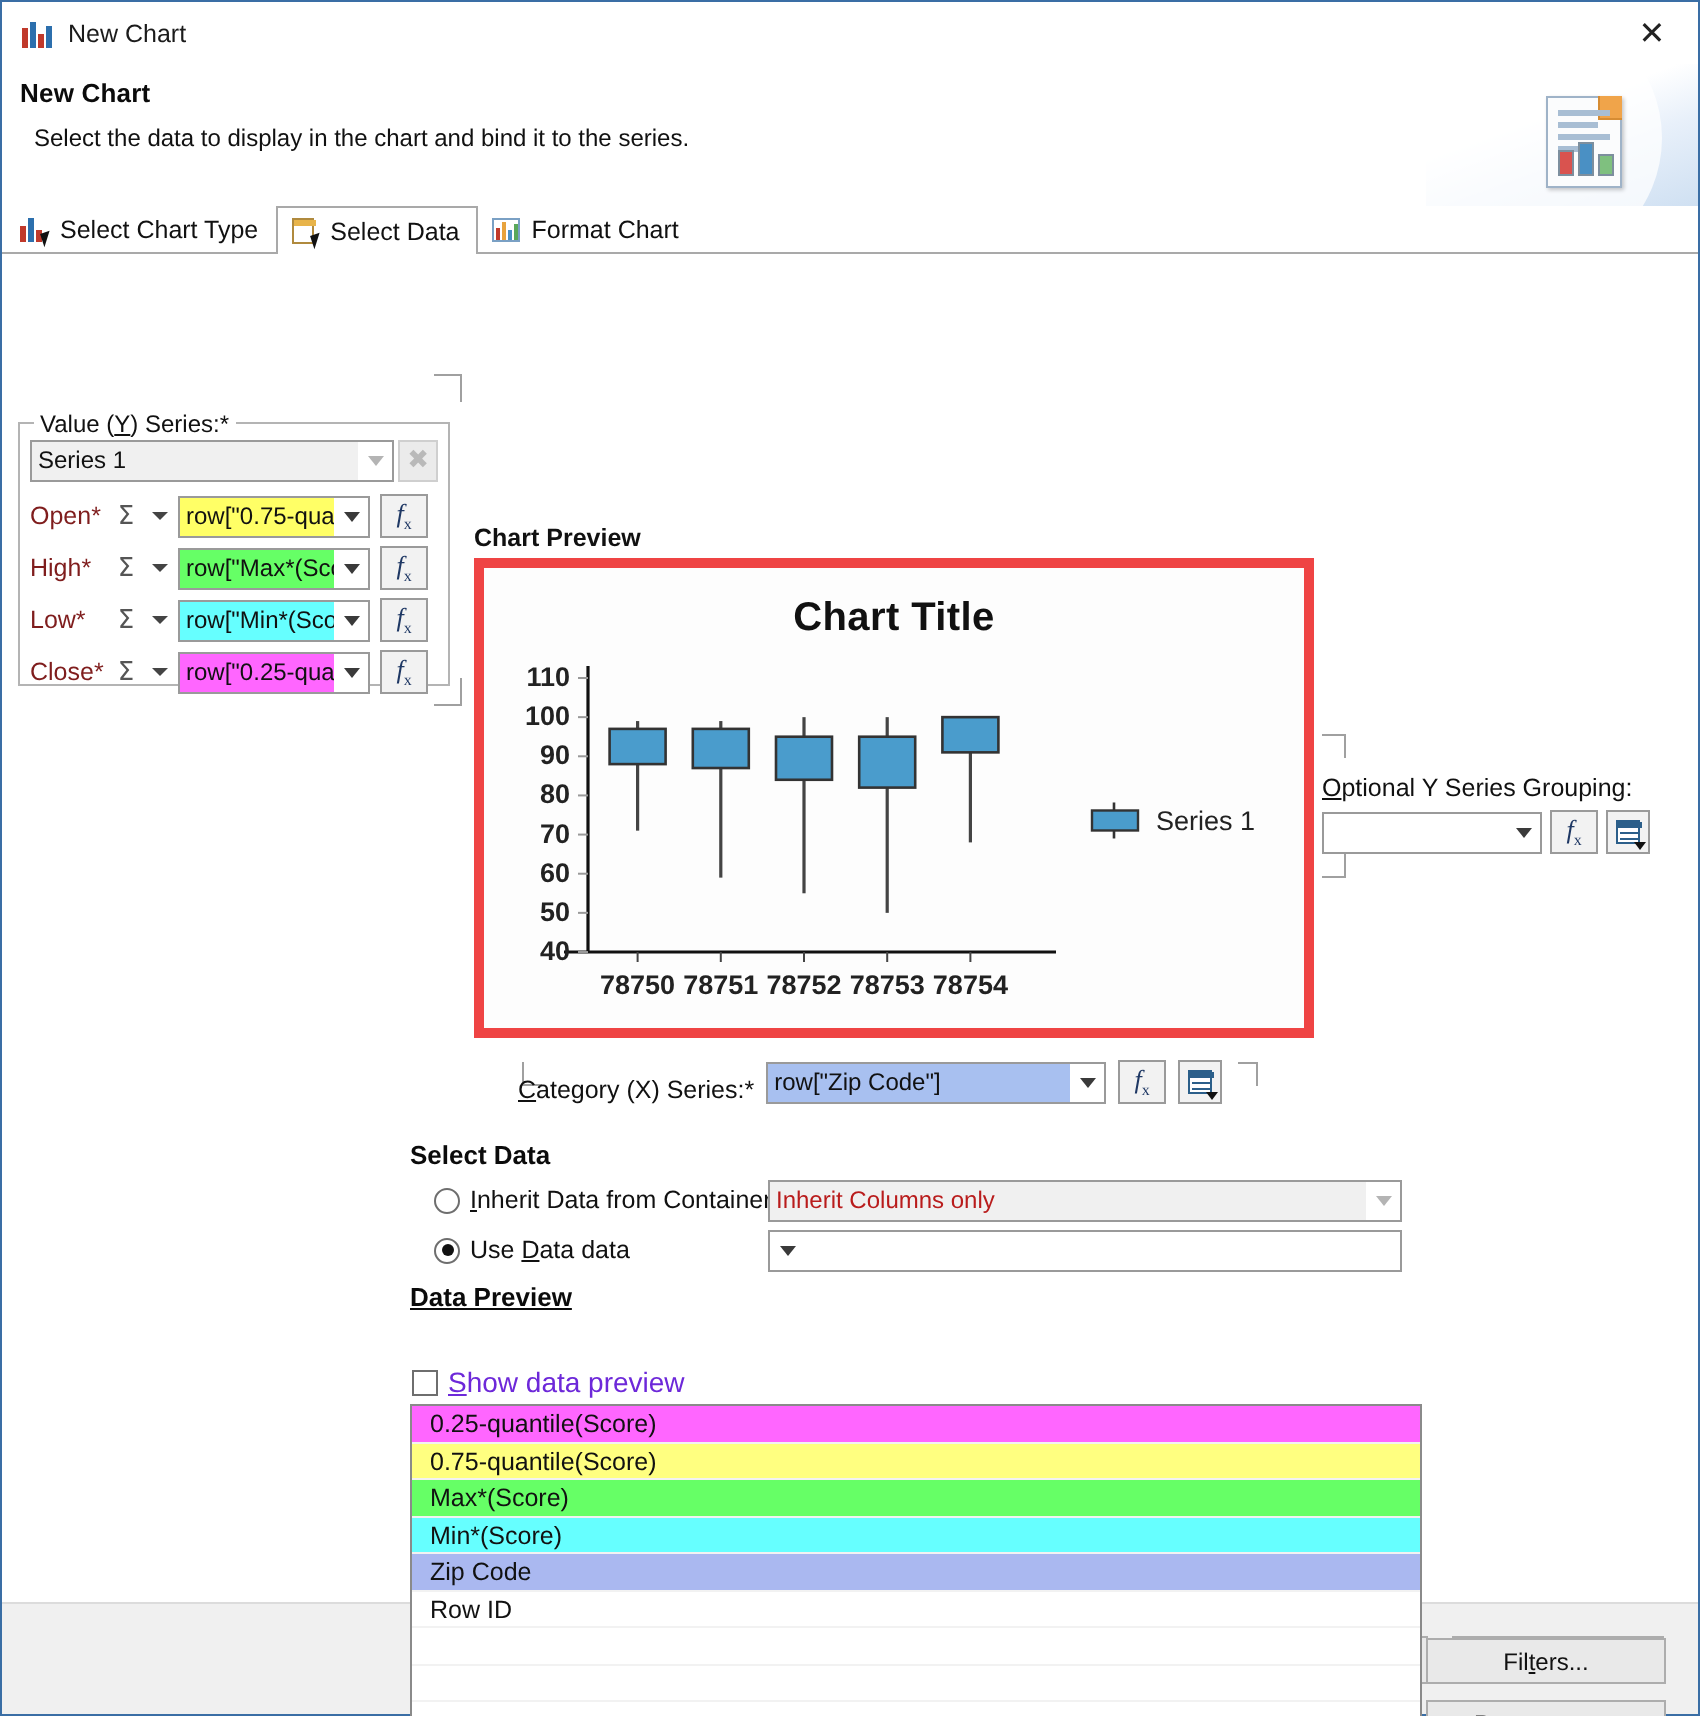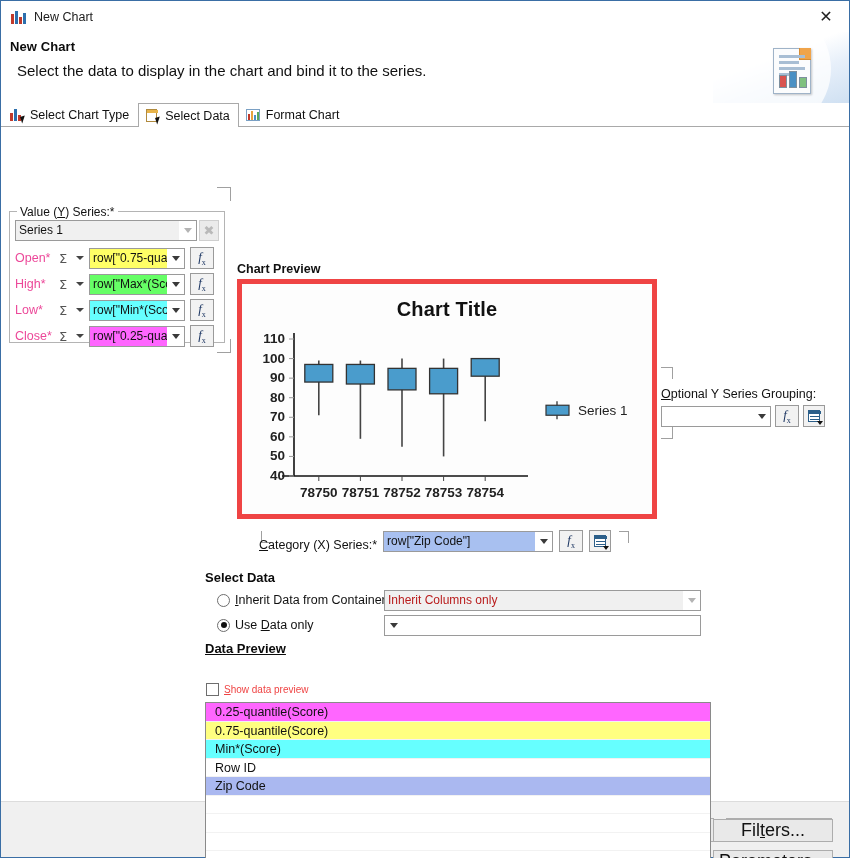--- a/index.html
+++ b/index.html
@@ -43,21 +43,21 @@
 
   
   .header {
     position:relative;
     height:71px; min-height:71px;
     background:#ffffff;
     padding:7px 0 0 9px;
     overflow:hidden;
   }
   .header .h-title { font-size:13px; font-weight:bold; color:#0b0b0b; letter-spacing:.1px; }
-  .header .h-sub { font-size:15px; color:#111; margin-top:8px; margin-left:7px; }
+  .header .h-sub { font-size:12px; color:#111; margin-top:8px; margin-left:7px; }
   .header .h-deco {
     position:absolute; right:0; top:0; width:136px; height:71px;
     background:linear-gradient(160deg,#ffffff 0%,#ffffff 38%,#e8f0fa 62%,#cfe0f2 100%);
   }
   .header .h-deco:after{
     content:""; position:absolute; left:-12px; top:-28px; width:130px; height:130px;
     border-radius:50%; background:rgba(255,255,255,.75);
   }
   .doc-icon {
     position:absolute; right:38px; top:38px; width:38px; height:46px;
@@ -127,21 +127,21 @@
   .ygroup { position:absolute; left:8px; top:78px; width:208px; height:138px; }
   .ygroup .gbox {
     position:absolute; left:0; top:6px; width:216px; height:132px;
     border:1px solid #b4b4b4; border-radius:0;
   }
   .ygroup .glabel {
     position:absolute; left:8px; top:0px; background:#fff; padding:0 3px;
     font-size:12px; color:#111; white-space:nowrap;
   }
   .ygroup .row { position:absolute; display:flex; align-items:center; height:22px; }
-  .rlabel { width:40px; font-size:12.5px; color:#ec4899; }
+  .rlabel { width:40px; font-size:12.5px; color:#7f1d1d; }
   .sigma { width:16px; text-align:center; font-size:13px; color:#555; font-family:"DejaVu Sans", sans-serif; }
   .caret-btn {
     width:18px; height:20px; display:flex; align-items:center; justify-content:center;
     cursor:default;
   }
   .caret { width:0;height:0;border-left:4px solid transparent;border-right:4px solid transparent;border-top:4px solid #444; }
 
   .combo {
     position:relative; height:21px; border:1px solid #9a9a9a; background:#fff;
     display:flex; align-items:center; cursor:default;
@@ -206,33 +206,33 @@
   .radio { width:13px; height:13px; border:1px solid #6e6e6e; border-radius:50%; background:#fff;
     display:inline-flex; align-items:center; justify-content:center; margin-right:5px; flex:0 0 auto;}
   .radio.on:after{content:"";width:6px;height:6px;border-radius:50%;background:#111;}
   .radio-row .rtxt { font-size:12.5px; color:#111; white-space:nowrap; }
 
   
   .dp-title { position:absolute; left:204px; top:514px; font-size:13px; font-weight:bold; color:#0b0b0b;text-decoration:underline; }
   .dp-hint { position:absolute; left:204px; top:536px; font-size:12.5px; color:#111; }
   .dp-check { position:absolute; left:205px; top:556px; display:flex; align-items:center; }
   .chk { width:13px; height:13px; border:1px solid #6e6e6e; background:#fff; margin-right:5px; flex:0 0 auto;}
-  .dp-check .ctxt { font-size:10px; color:#ef4444; }
+  .dp-check .ctxt { font-size:14px; color:#6d28d9; }
 
   .listbox {
     position:absolute; left:204px; top:575px; width:506px; height:200px;
     border:1px solid #8a8a8a; background:#fff; overflow:hidden;
   }
   .lrow { height:18.5px; line-height:18.5px; padding-left:9px; font-size:12.5px; color:#111;
     border-bottom:1px solid #f2f2f2; white-space:nowrap; cursor:default;}
 
   .sidebtns { position:absolute; left:712px; top:692px; display:flex; flex-direction:column; gap:8px; }
   .sbtn {
     width:120px; height:23px; border:1px solid #adadad; background:#e9e9e9;
-    font-size:18px; color:#111; display:flex; align-items:center; justify-content:center;
+    font-size:12px; color:#111; display:flex; align-items:center; justify-content:center;
     cursor:default;
   }
 
   
   .footer {
     height:56px; min-height:56px; background:#f0f0f0;
     border-top:1px solid #dcdcdc;
     display:flex; align-items:center; justify-content:flex-end; gap:12px; padding-right:17px;
   }
   .fbtn {
@@ -513,40 +513,41 @@
     </div>
     <div class="combo disabled" style="position:absolute;left:383px;top:463px;width:317px;">
       <span class="val">Inherit Columns only</span>
       <span class="arrow">
           <b></b>
         </span>
     </div>
 
     <div class="radio-row" style="left:216px;top:491px;">
       <span class="radio on"></span>
-      <span class="rtxt"><span>Use </span><u>D</u><span>ata only</span></span>
+      <span class="rtxt"><span>Use </span><u>D</u><span>ata data</span></span>
     </div>
     <div class="combo" style="position:absolute;left:383px;top:488px;width:317px;">
       <span class="arrow">
           <b></b>
         </span>
     </div>
 
     <div class="dp-title">Data Preview</div>
     <div class="dp-check">
       <span class="chk"></span>
       <span class="ctxt"><u>S</u><span>how data preview</span></span>
     </div>
 
     <div class="listbox" id="listbox">
         <div class="lrow" style="background: rgb(255, 102, 255);">0.25-quantile(Score)</div>
         <div class="lrow" style="background: rgb(255, 255, 128);">0.75-quantile(Score)</div>
+        <div class="lrow" style="background: rgb(102, 255, 102);">Max*(Score)</div>
         <div class="lrow" style="background: rgb(102, 255, 255);">Min*(Score)</div>
+        <div class="lrow" style="background: rgb(170, 184, 240);">Zip Code</div>
         <div class="lrow" style="background: rgb(255, 255, 255);">Row ID</div>
-        <div class="lrow" style="background: rgb(170, 184, 240);">Zip Code</div>
         <div class="lrow">&nbsp;</div>
         <div class="lrow">&nbsp;</div>
         <div class="lrow">&nbsp;</div>
       </div>
 
     <div class="sidebtns">
       <div class="sbtn">
         <span>Fil</span>
           <u>t</u>
           <span>ers...</span>

